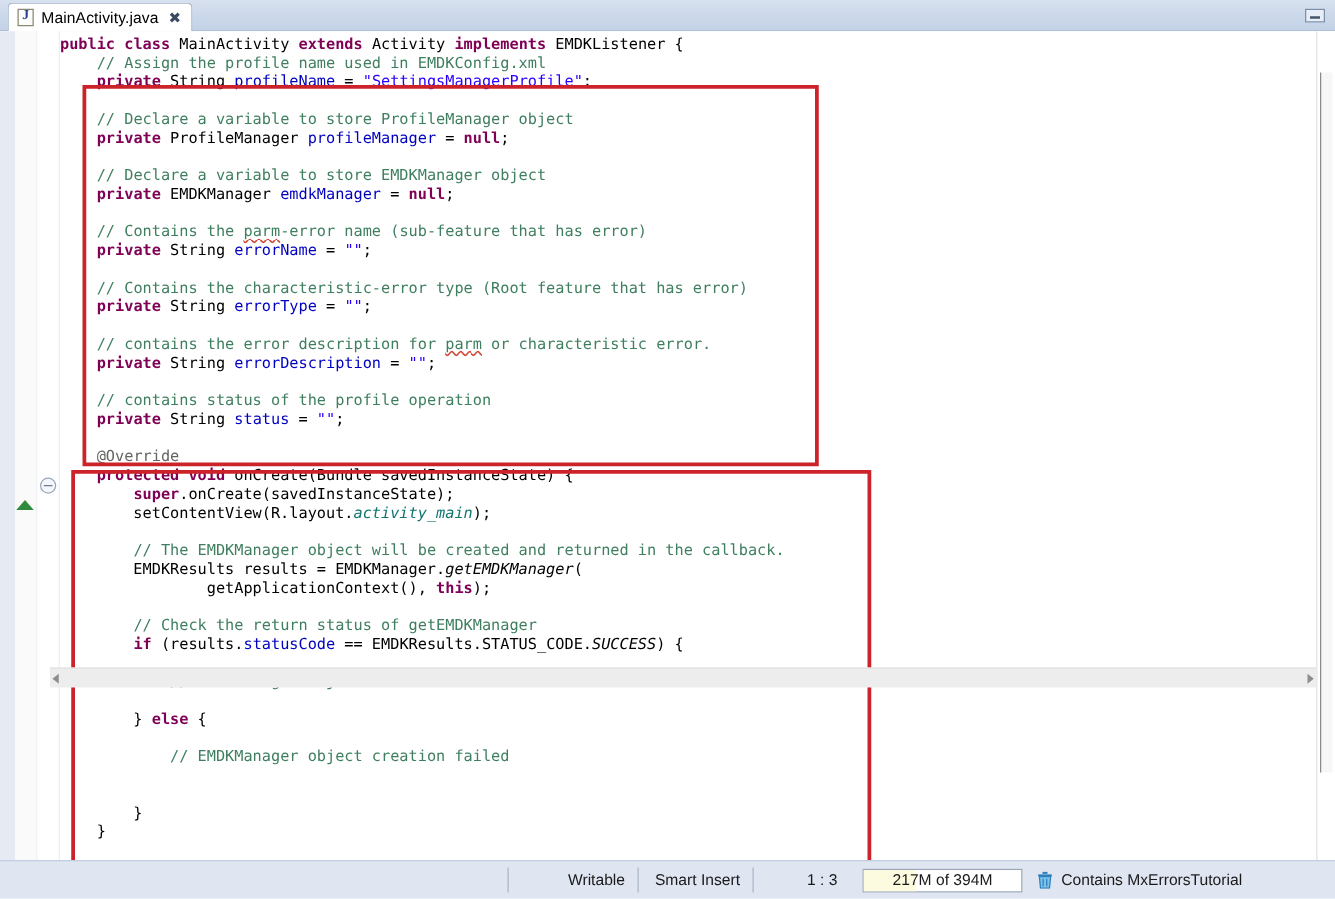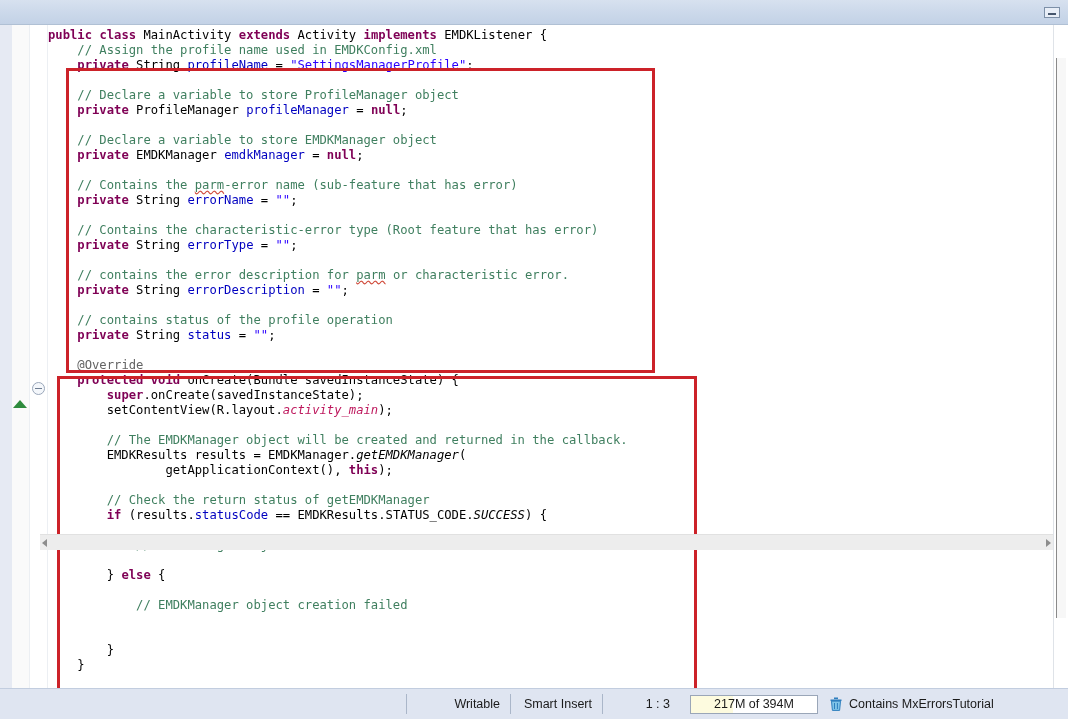--- a/index.html
+++ b/index.html
@@ -153,21 +153,21 @@
     line-height: 15px;
     white-space: pre;
     color: #000000;
   }
   .code .ln { height: 15px; }
 
   .kw   { color: #7f0055; font-weight: bold; }
   .cmt  { color: #3f7f5f; }
   .str  { color: #2a00ff; }
   .fld  { color: #0000c0; }
-  .sfld { color: #be185d; font-style: italic; }
+  .sfld { color: #0f766e; font-style: italic; }
   .stat { font-style: italic; color: #000000; }
   .plain{ color: #000000; }
   .annot{ color: #646464; }
   .typo {
     text-decoration: underline wavy #d04a3a;
     text-decoration-skip-ink: none;
   }
 
   
   .redbox {
@@ -226,20 +226,25 @@
     flex: 0 0 auto;
   }
   .launch-text { margin-left: 7px; font-size: 12.5px; }
 </style>
 </head>
 <body>
 
 <div id="app">
 
   <div class="tabbar">
+    <div class="tab">
+      <span class="jicon"></span>
+      <span class="tab-label">MainActivity.java</span>
+      <span class="tab-close">✖</span>
+    </div>
     <div class="min-btn"></div>
   </div>
 
   <div class="editor">
 
     <div class="gutter-left"></div>
     <div class="gutter-ann"></div>
     <div class="gutter-fold"></div>
 
     <div class="fold-marker"></div>

